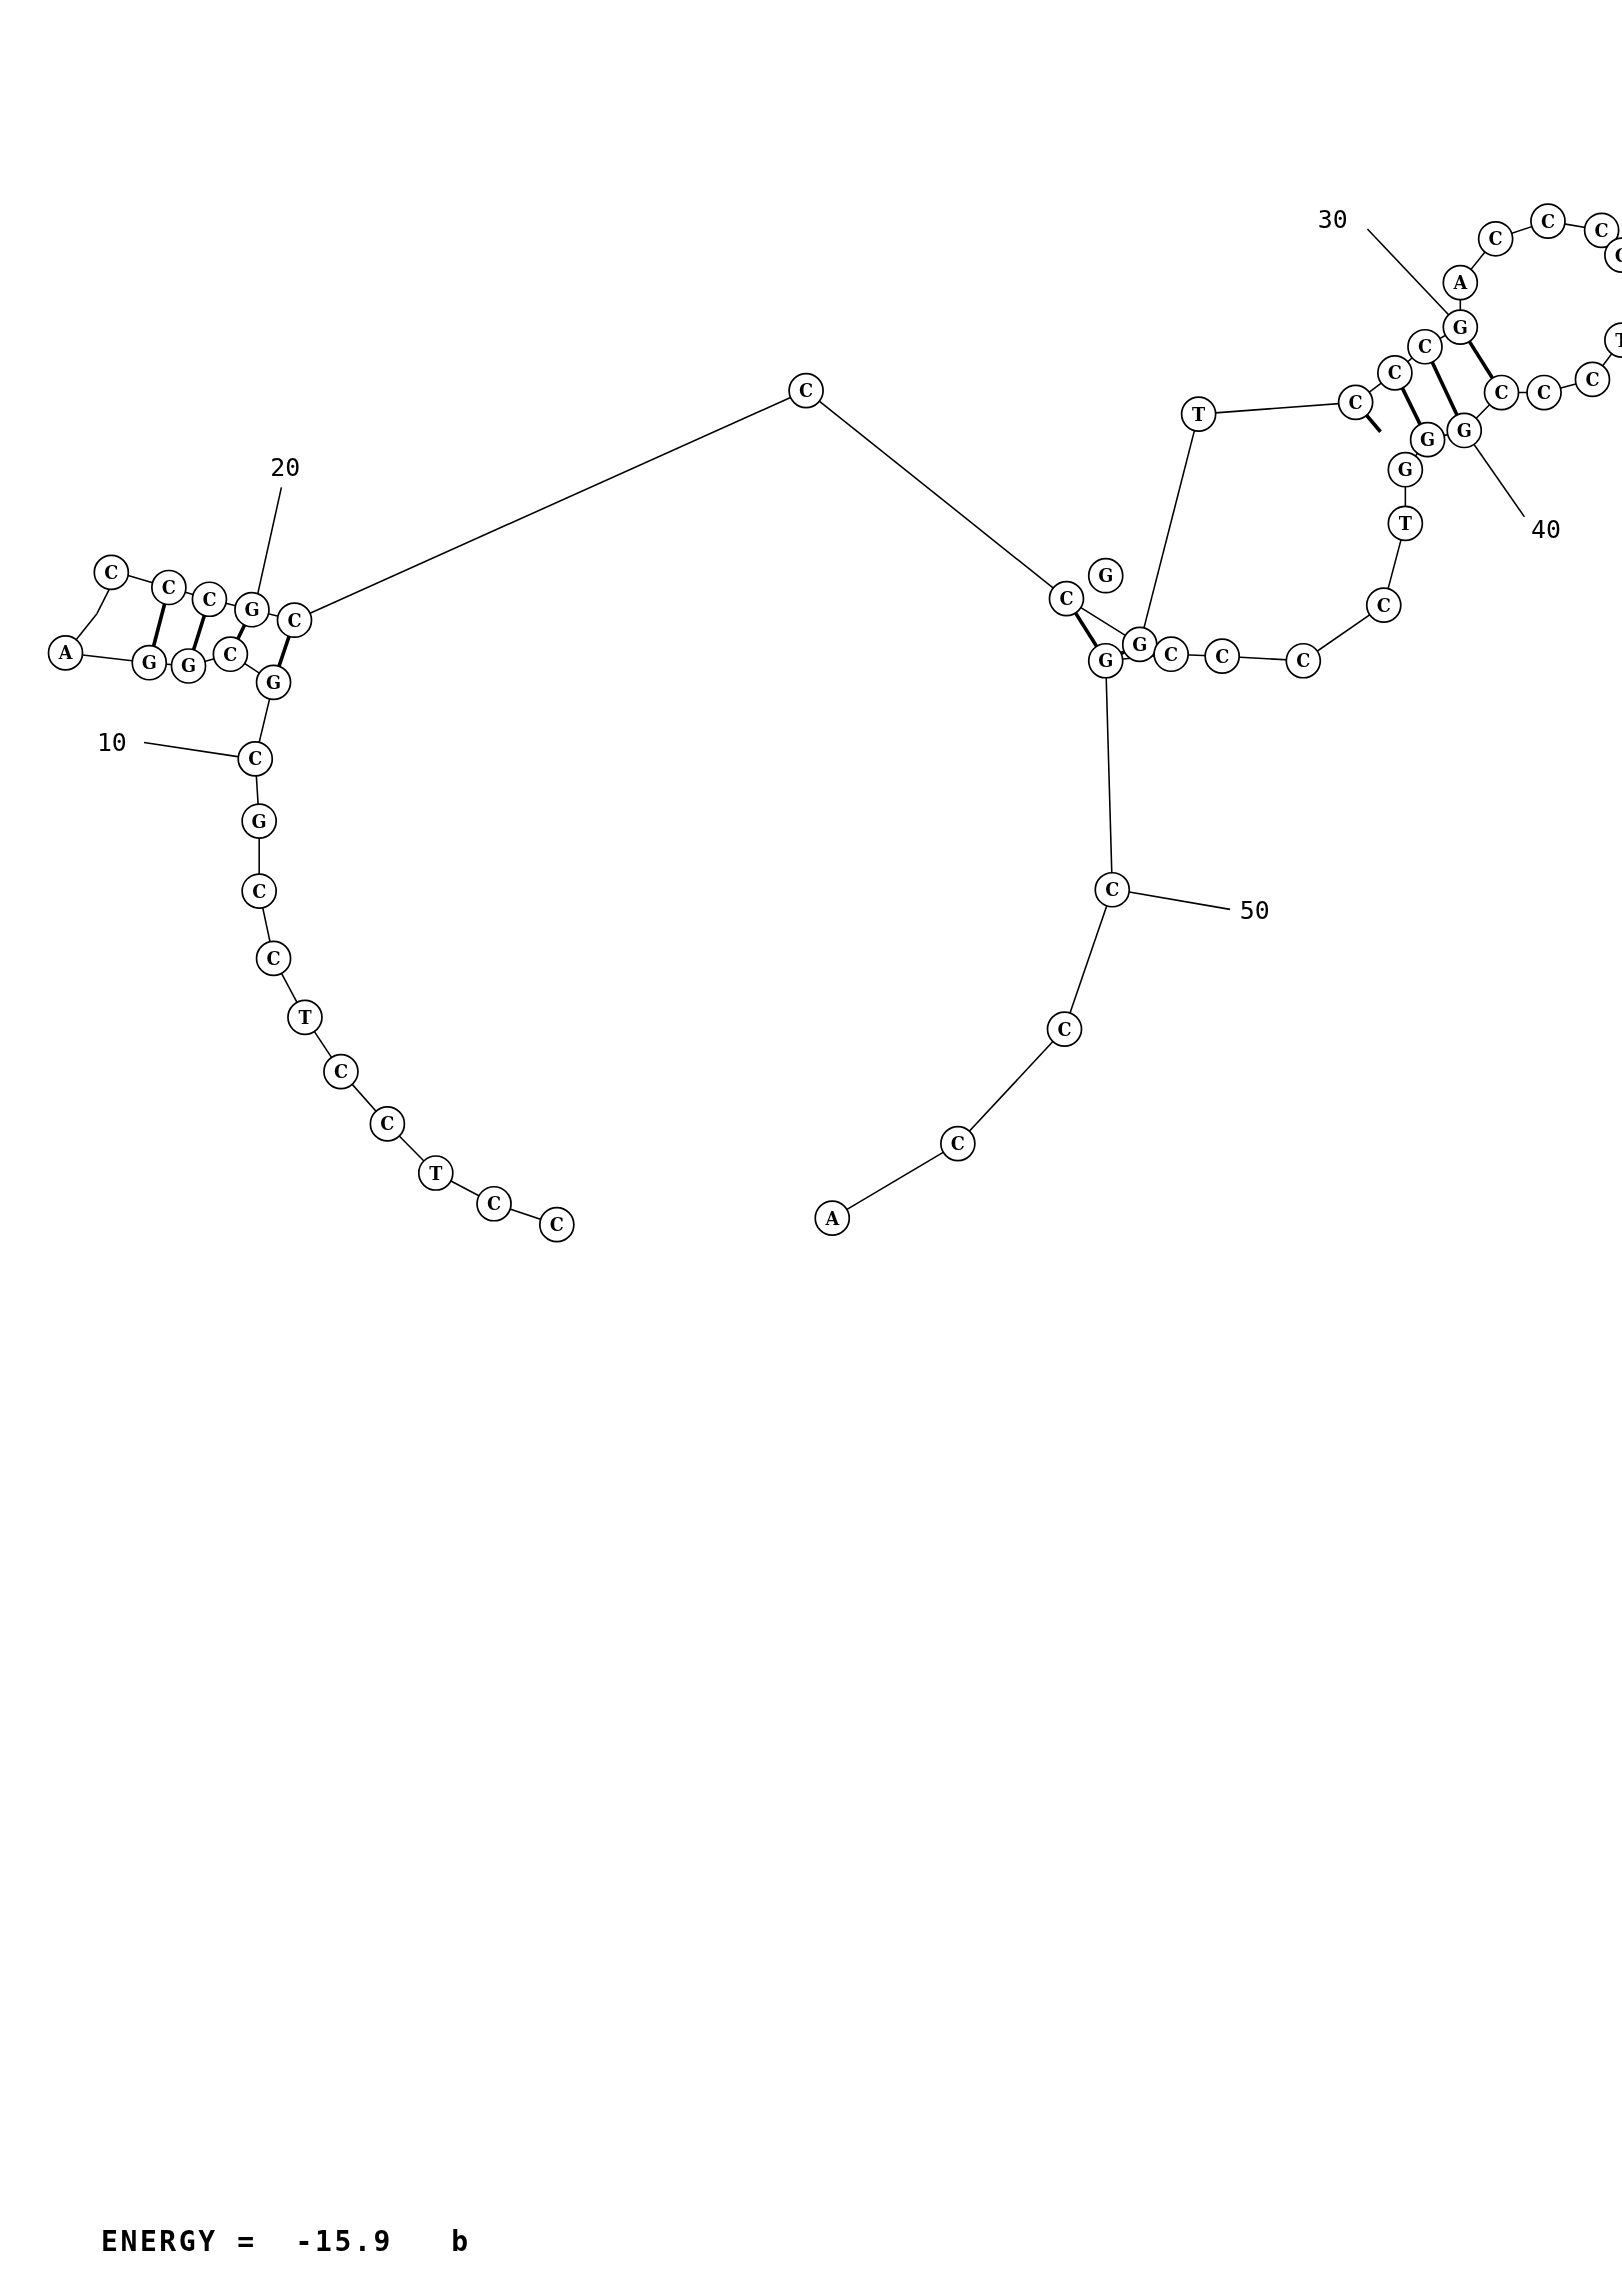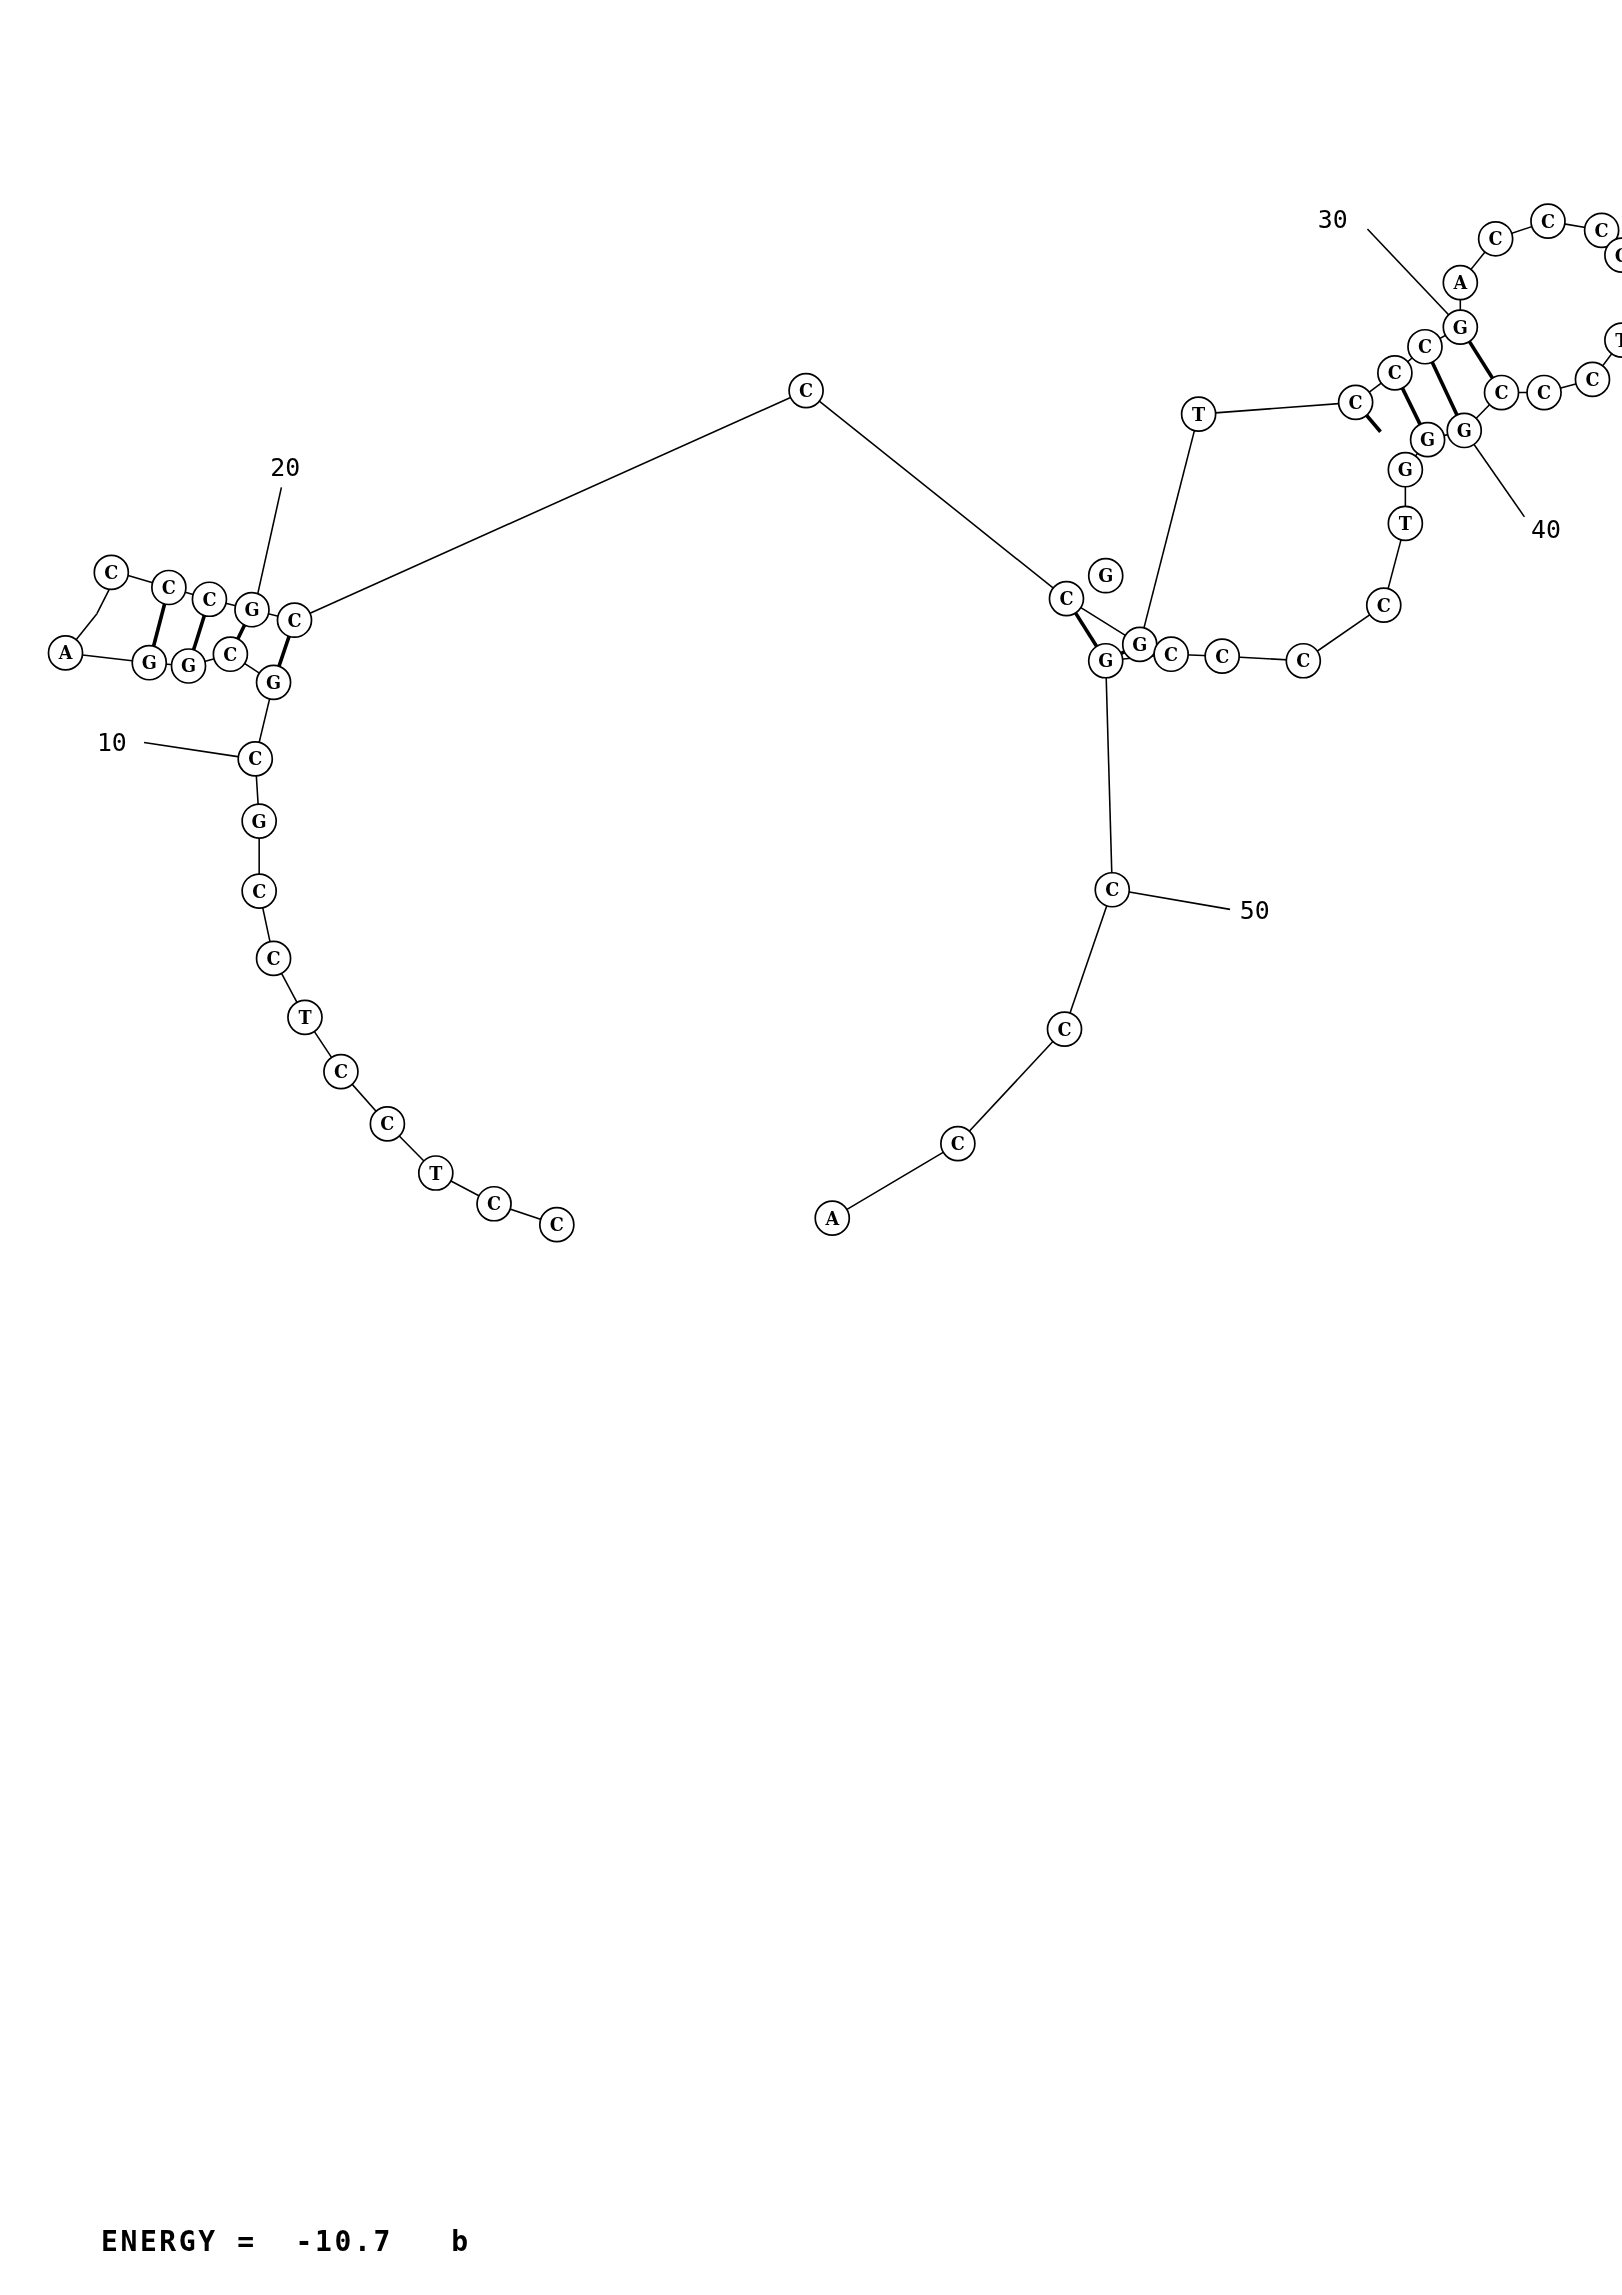--- a/index.html
+++ b/index.html
@@ -367,14 +367,14 @@
 
   <g>
     <text class="num-label" x="148" y="1135" text-anchor="start">10</text>
     <text class="num-label" x="413" y="715" text-anchor="start">20</text>
     <text class="num-label" x="2060" y="335" text-anchor="end">30</text>
     <text class="num-label" x="2340" y="810" text-anchor="start">40</text>
     <text class="num-label" x="1895" y="1392" text-anchor="start">50</text>
   </g>
 </svg>
 
-<div class="energy-label">ENERGY =  -10.7   b</div>
+<div class="energy-label">ENERGY =  -15.9   b</div>
 
 
 </body></html>

